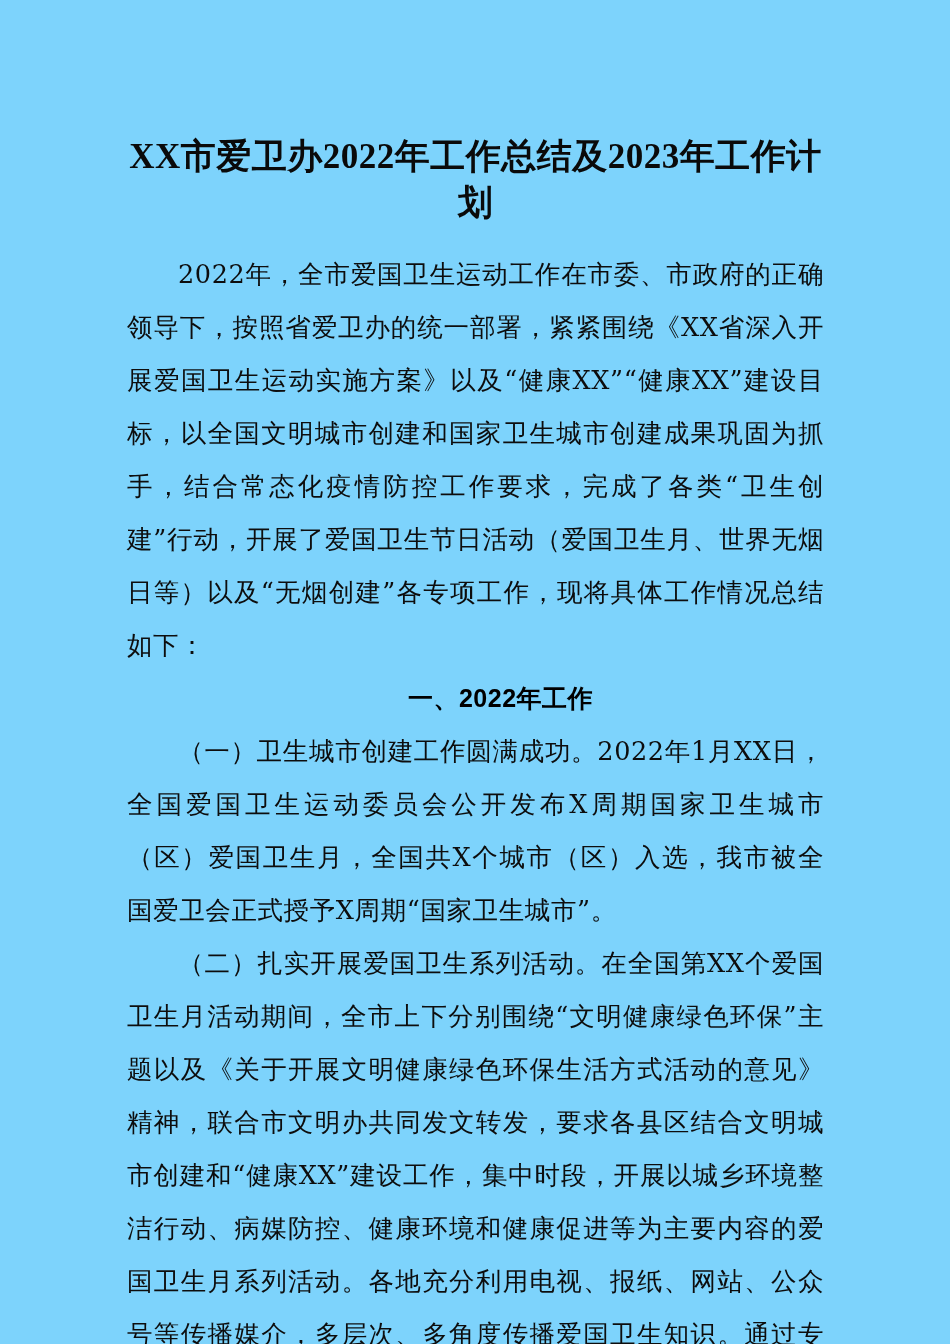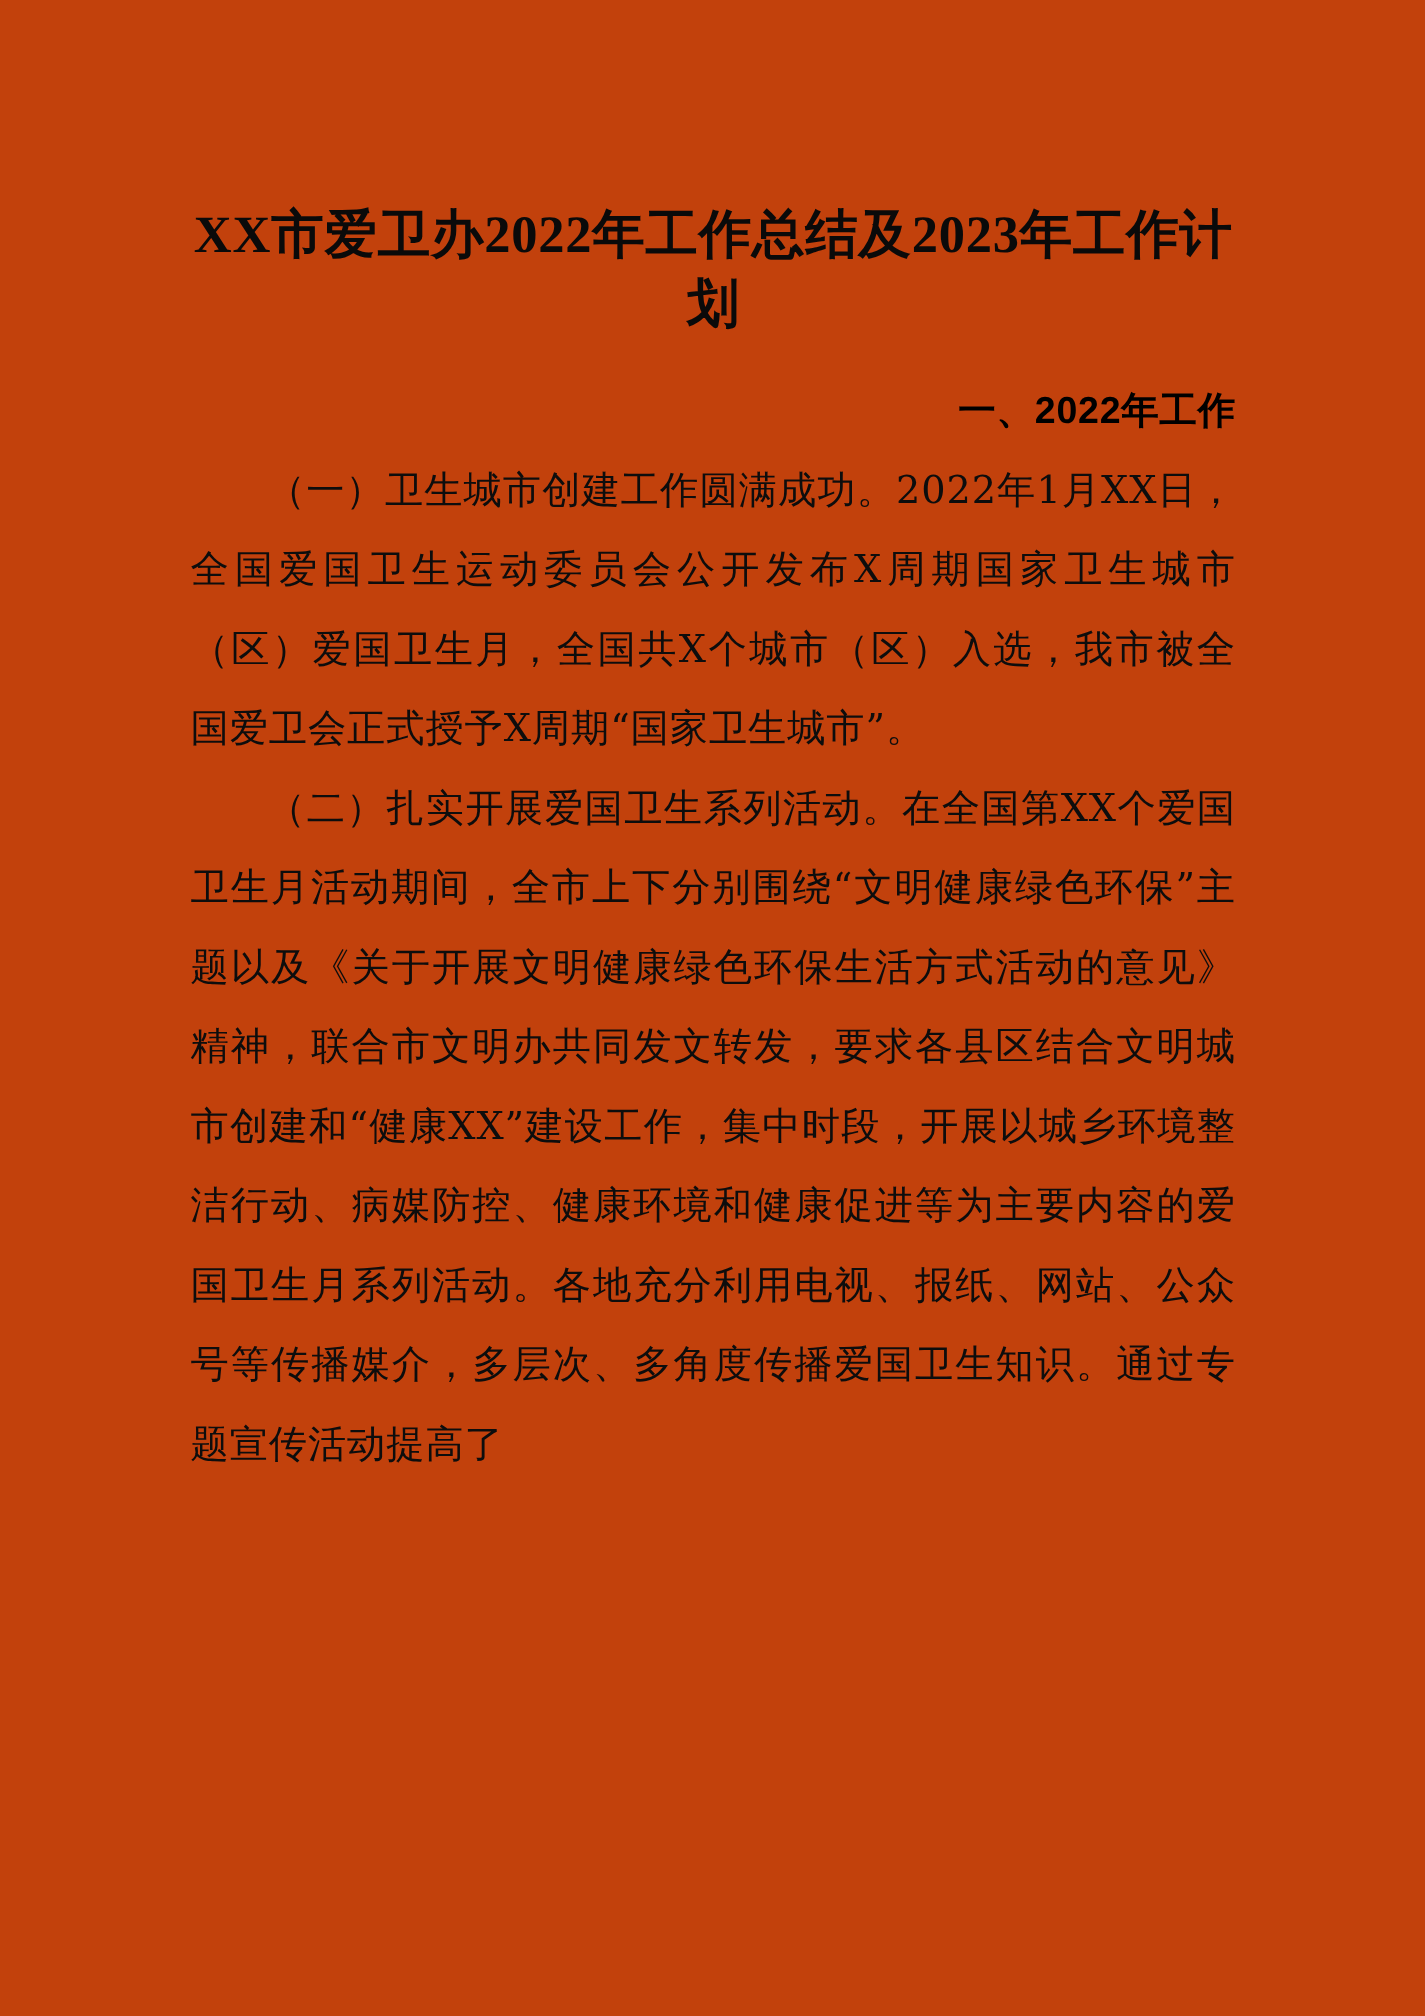--- a/index.html
+++ b/index.html
@@ -13,21 +13,21 @@
     overflow: hidden;
     font-family: "Liberation Serif", "DejaVu Serif", serif;
     color: #000000;
     -webkit-font-smoothing: antialiased;
   }
 
   .page {
     position: relative;
     width: 950px;
     height: 1344px;
-    background: #c2410c;
+    background: #7dd3fc;
     box-sizing: border-box;
   }
 
   .content {
     position: absolute;
     left: 127px;
     top: 0;
     width: 697px;   
   }
 
@@ -64,39 +64,40 @@
 
   
   p.heading {
     margin: 0;
     font-family: "Liberation Sans", "DejaVu Sans", sans-serif;
     font-size: 25px;
     line-height: 53px;
     font-weight: 700;
     text-indent: 2em;
     letter-spacing: 0.5px;
-    text-align: right;
+    text-align: center;
     color: #000000;
   }
 
   
   .clipped {
     overflow: hidden;
   }
 </style>
 </head>
 <body>
 
 <div class="page">
   <div class="content">
 
     <h1 class="doc-title">XX市爱卫办2022年工作总结及2023年工作计划</h1>
 
     <div class="body-block">
 
+      <p class="para">2022年，全市爱国卫生运动工作在市委、市政府的正确领导下，按照省爱卫办的统一部署，紧紧围绕《XX省深入开展爱国卫生运动实施方案》以及“健康XX”“健康XX”建设目标，以全国文明城市创建和国家卫生城市创建成果巩固为抓手，结合常态化疫情防控工作要求，完成了各类“卫生创建”行动，开展了爱国卫生节日活动（爱国卫生月、世界无烟日等）以及“无烟创建”各专项工作，现将具体工作情况总结如下：</p>
 
       <p class="heading">一、2022年工作</p>
 
       <p class="para">（一）卫生城市创建工作圆满成功。2022年1月XX日，全国爱国卫生运动委员会公开发布X周期国家卫生城市（区）爱国卫生月，全国共X个城市（区）入选，我市被全国爱卫会正式授予X周期“国家卫生城市”。</p>
 
       <p class="para clipped">（二）扎实开展爱国卫生系列活动。在全国第XX个爱国卫生月活动期间，全市上下分别围绕“文明健康绿色环保”主题以及《关于开展文明健康绿色环保生活方式活动的意见》精神，联合市文明办共同发文转发，要求各县区结合文明城市创建和“健康XX”建设工作，集中时段，开展以城乡环境整洁行动、病媒防控、健康环境和健康促进等为主要内容的爱国卫生月系列活动。各地充分利用电视、报纸、网站、公众号等传播媒介，多层次、多角度传播爱国卫生知识。通过专题宣传活动提高了</p>
 
     </div>
   </div>
 </div>

